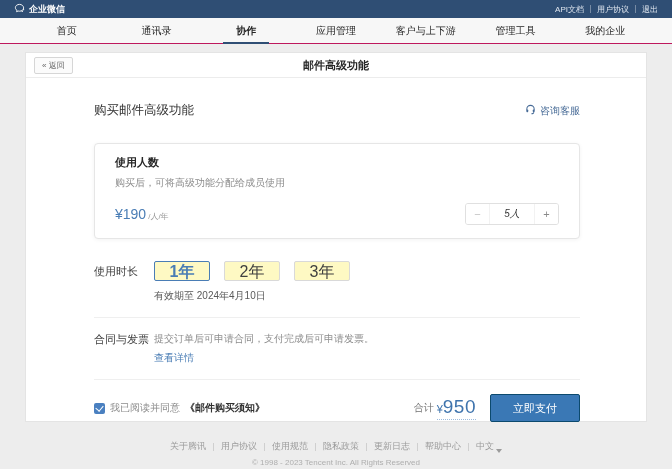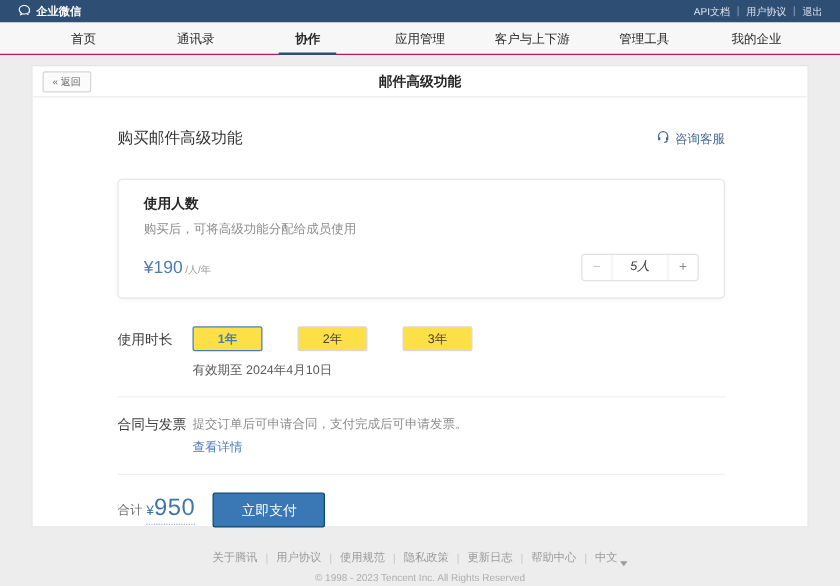--- a/index.html
+++ b/index.html
@@ -38,21 +38,21 @@
   .price { color:#4a7db5; font-size:14px; }
   .price-unit { font-size:8px; color:#9a9a9a; margin-left:2px; }
   .stepper { display:flex; border:1px solid #e0e0e0; border-radius:3px; height:22px; background:#fff; overflow:hidden; }
   .stepper-btn { width:24px; display:flex; align-items:center; justify-content:center; font-size:11px; color:#8a8a8a; cursor:pointer; background:#fff; border:none; }
   .stepper-btn.minus { color:#c2c2c2; border-right:1px solid #f2f2f2; }
   .stepper-btn.plus { border-left:1px solid #f2f2f2; }
   .stepper-value { width:44px; line-height:20px; text-align:center; font-size:10px; color:#333;font-style:italic; }
 
   .duration-row { margin-top:22px; display:flex; align-items:center; }
   .section-label { width:60px; flex-shrink:0; font-size:11px; color:#404040; }
-  .duration-btn { width:56px; height:20px; border:1px solid #d9d9d9; border-radius:2px; background:#fde047; font-size:10px; color:#404040; margin-right:28px; cursor:pointer; font-family:inherit; }
+  .duration-btn { width:56px; height:20px; border:1px solid #d9d9d9; border-radius:2px; background:#fef9c3; font-size:16px; color:#404040; margin-right:14px; cursor:pointer; font-family:inherit; }
   .duration-btn.active { border-color:#4a7db5; color:#4a7db5; font-weight:700; }
   .validity { margin:8px 0 0 60px; font-size:10px; color:#595959; }
 
   .divider { height:1px; background:#efefef; margin:14px 0; }
 
   .contract-row { display:flex; align-items:flex-start; }
   .contract-text { font-size:10px; color:#8c8c8c; }
   .contract-link { margin-top:5px; font-size:10px; color:#4a7db5; cursor:pointer; }
 
   .checkout-row { margin-top:12px; display:flex; justify-content:space-between; align-items:center; }
@@ -162,20 +162,25 @@
       <span class="section-label" data-interactable="false">合同与发票</span>
       <span data-interactable="false">
         <div class="contract-text" data-interactable="false">提交订单后可申请合同，支付完成后可申请发票。</div>
         <div class="contract-link" data-interactable="true">查看详情</div>
       </span>
     </div>
 
     <div class="divider" data-interactable="false"></div>
 
     <div class="checkout-row" data-interactable="false">
+      <span class="agree" data-interactable="false">
+        <span class="checkbox" data-interactable="true"></span>
+        <span class="agree-prefix" data-interactable="false">我已阅读并同意</span>
+        <span class="agree-link" data-interactable="true">《邮件购买须知》</span>
+      </span>
       <span class="checkout-right" data-interactable="false">
         <span class="total-label" data-interactable="false">合计</span>
         <span class="total-amount" data-interactable="false">
           <span class="total-currency" data-interactable="false">¥</span>
           <span class="total-value" data-interactable="false">950</span>
         </span>
         <button class="pay-btn" data-interactable="true">立即支付</button>
       </span>
     </div>
 

